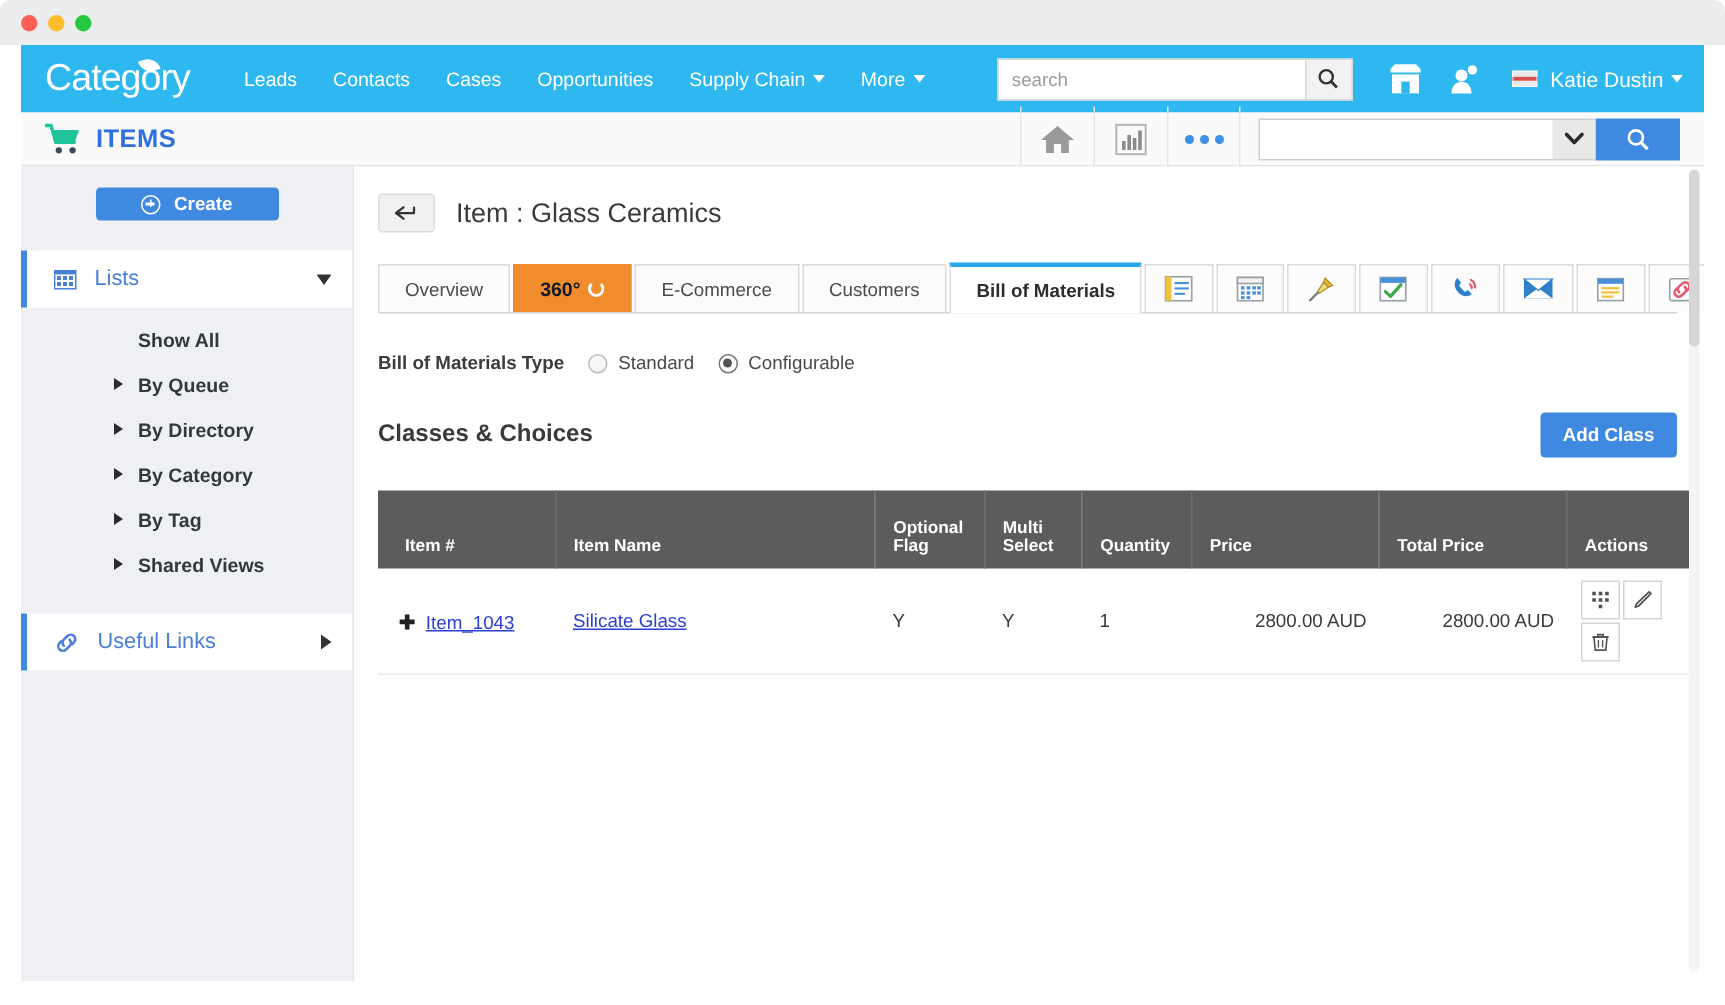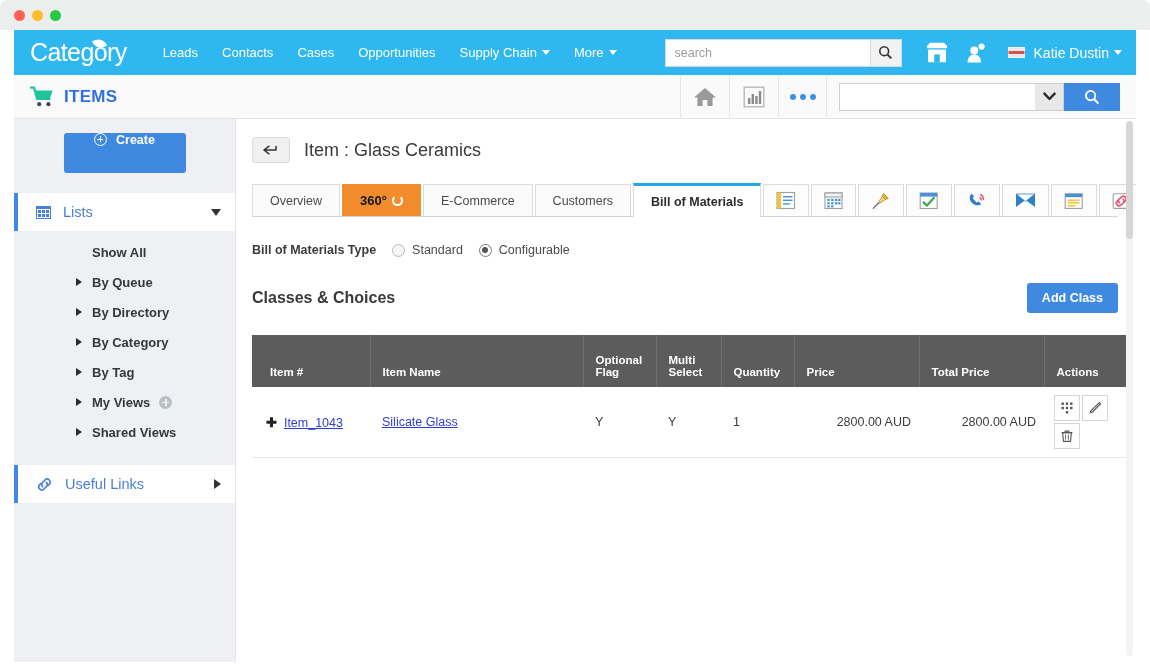--- a/index.html
+++ b/index.html
@@ -118,21 +118,21 @@
   }
   .flag {
     width: 17px; height: 11px;
     margin-right: 9px;
     background: linear-gradient(#e8e8e8 0 33%, #d94f4f 33% 66%, #e8e8e8 66% 100%);
     border: 1px solid rgba(255,255,255,.5);
   }
 
   
   .subbar {
-    height: 44px;
+    height: 36px;
     background: #fafafa;
     border-bottom: 1px solid #e3e3e3;
     display: flex; align-items: center;
     margin: 0 14px;
     position: relative;
   }
   .module {
     display: flex; align-items: center;
     padding-left: 16px;
     gap: 10px;
@@ -193,28 +193,28 @@
 
   
   .sidebar {
     width: 221px;
     background: #eef0f3;
     padding-top: 14px;
     flex-shrink: 0;
   }
   .create-btn {
     margin: 0 auto;
-    width: 122px; height: 40px;
+    width: 122px; height: 22px;
     background: #4089e0;
     color: #fff;
     border: none;
     border-radius: 3px;
     font-size: 12.5px;
     font-weight: bold;
-    display: flex; align-items: flex-start; justify-content: center;
+    display: flex; align-items: center; justify-content: center;
     gap: 9px;
     cursor: pointer;
     font-family: "Liberation Sans", sans-serif;
   }
   .plus-circ {
     width: 13px; height: 13px;
     border-radius: 50%;
     border: 1.6px solid #fff;
     position: relative;
     flex-shrink: 0;
@@ -647,25 +647,20 @@
           <i class="chev-r"></i>
           <span>By Directory</span>
         </div>
         <div class="nav-item">
           <i class="chev-r"></i>
           <span>By Category</span>
         </div>
         <div class="nav-item">
           <i class="chev-r"></i>
           <span>By Tag</span>
-        </div>
-        <div class="nav-item">
-          <i class="chev-r"></i>
-          <span>My Views</span>
-          <span class="addmini"></span>
         </div>
         <div class="nav-item">
           <i class="chev-r"></i>
           <span>Shared Views</span>
         </div>
       </div>
 
       <div class="useful">
         <svg width="17" height="15" viewBox="0 0 17 15">
           <path d="M6.6 9.6 A3 3 0 0 1 6.6 5.3 L9 3 A3 3 0 0 1 13.3 7.3 L12.1 8.5" fill="none" stroke="#4a7fd6" stroke-width="1.7" stroke-linecap="round"></path>

